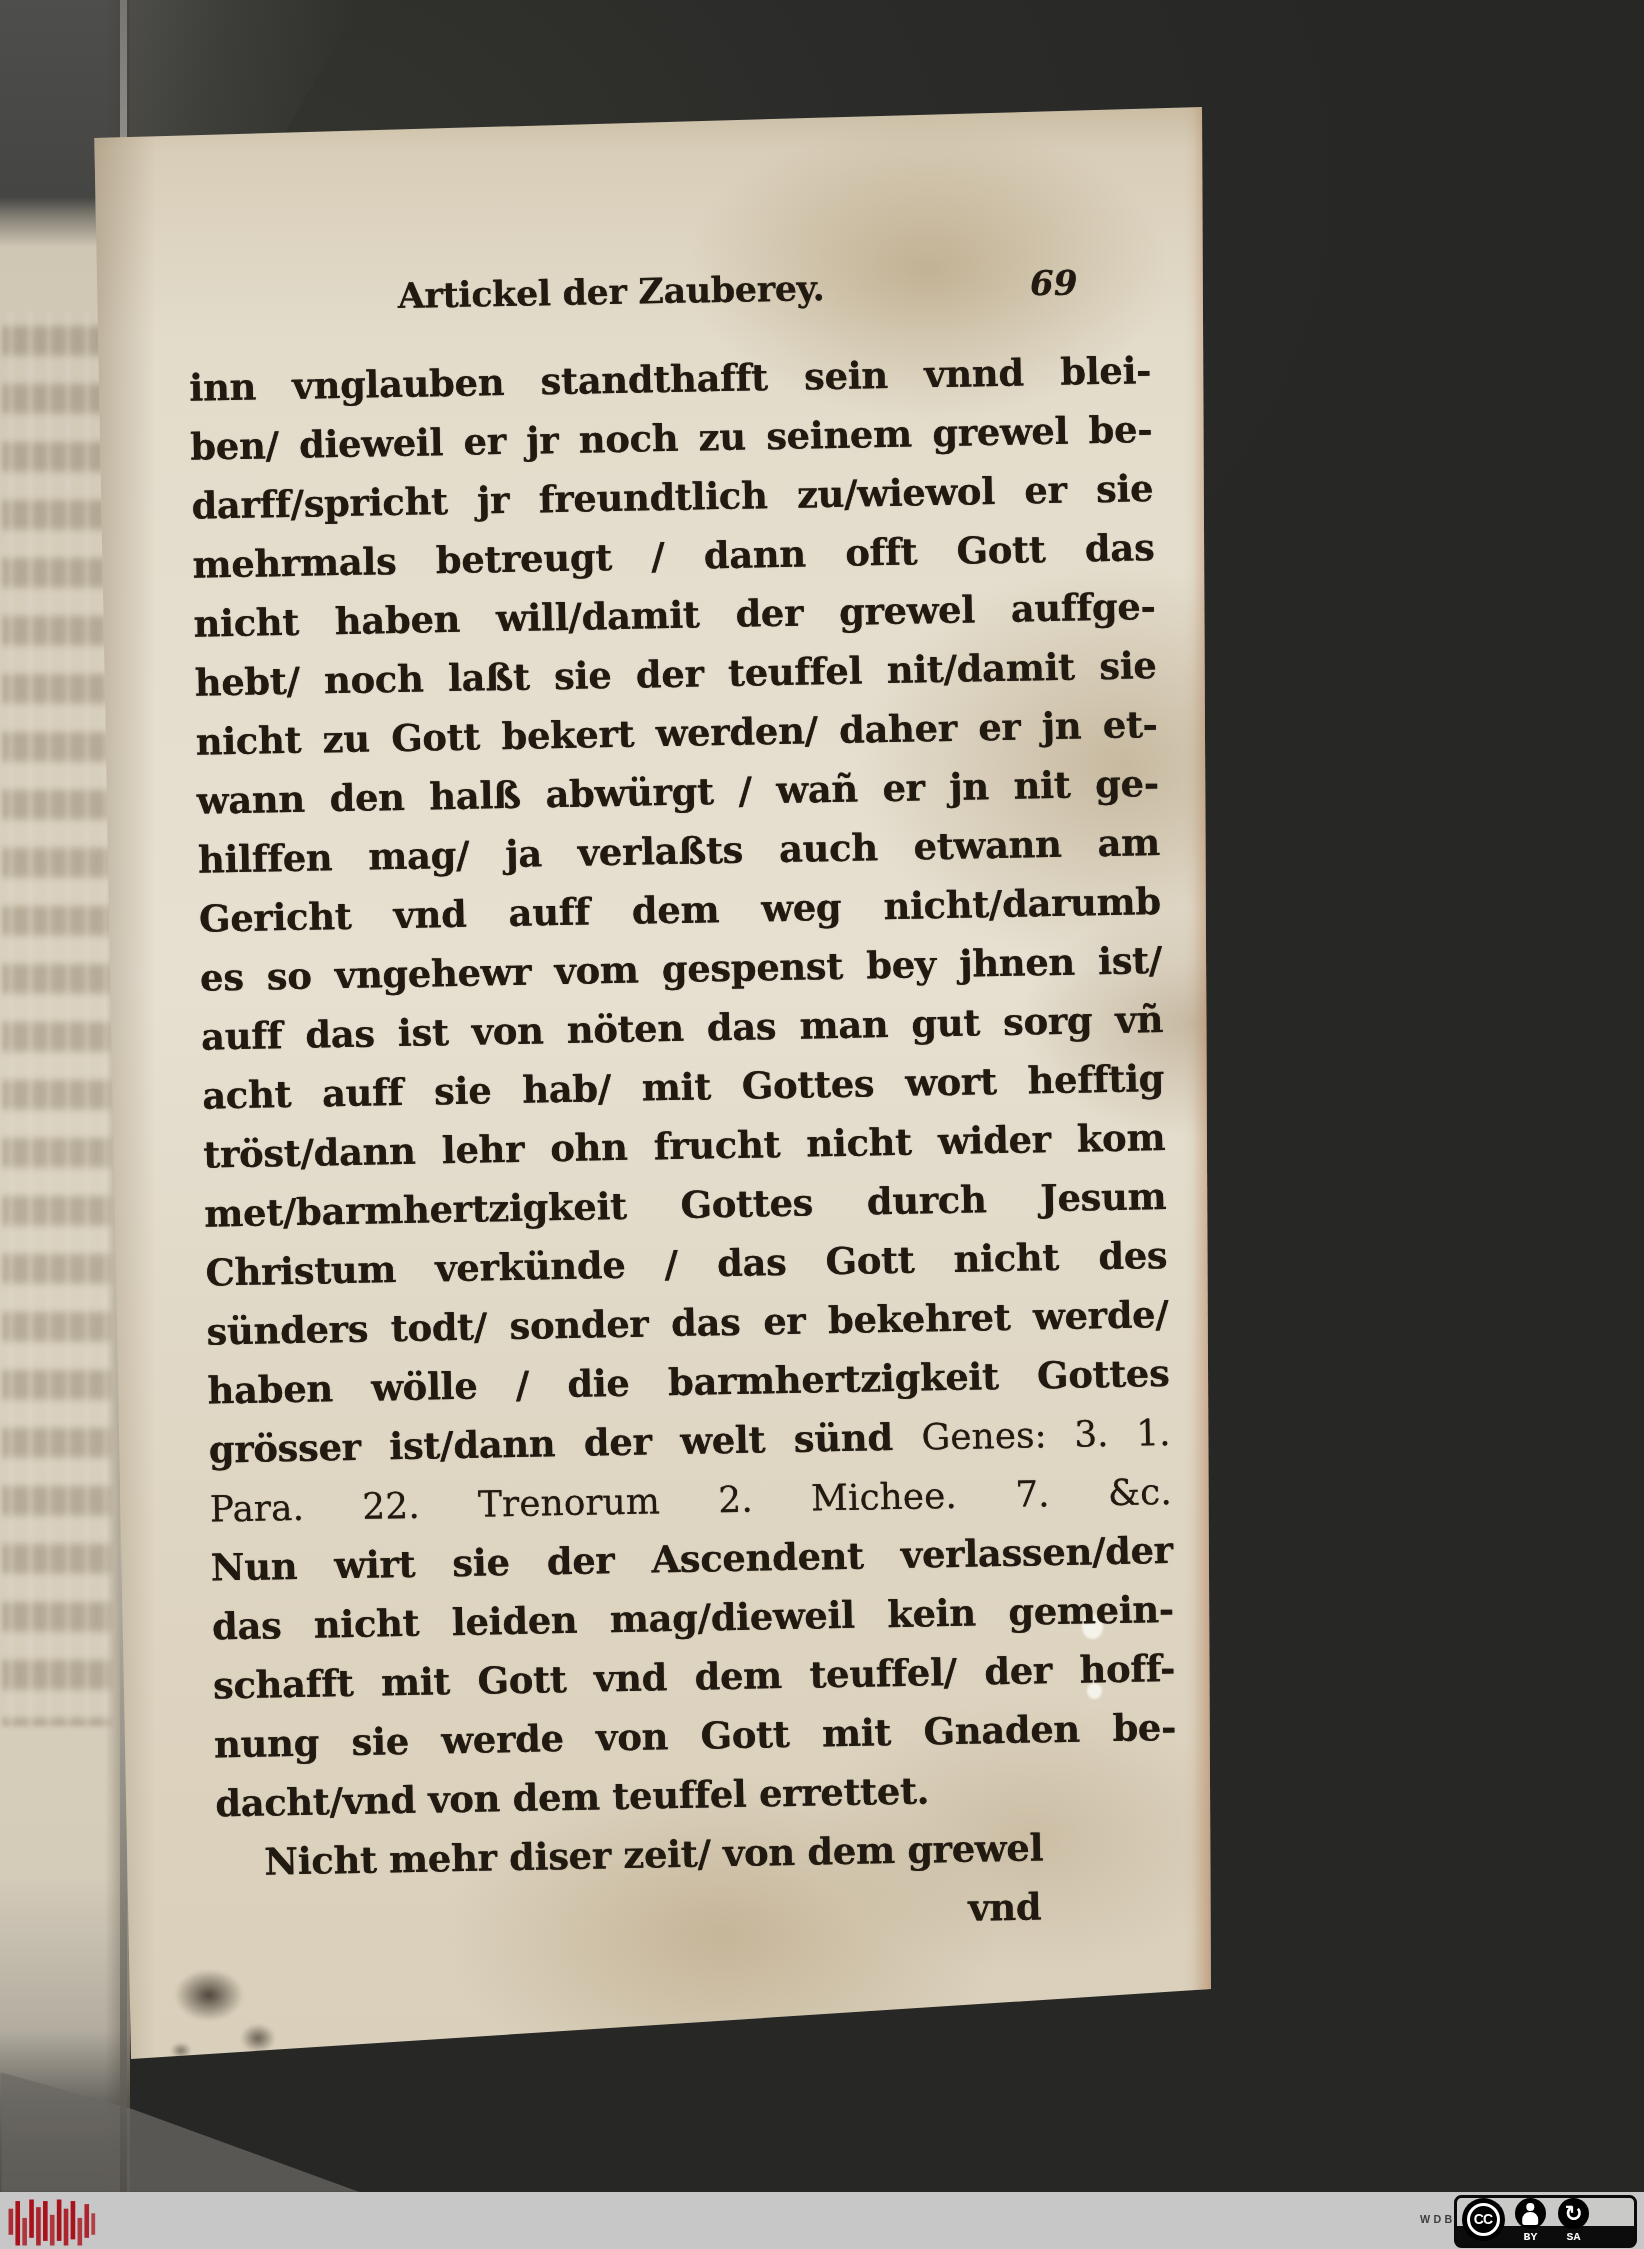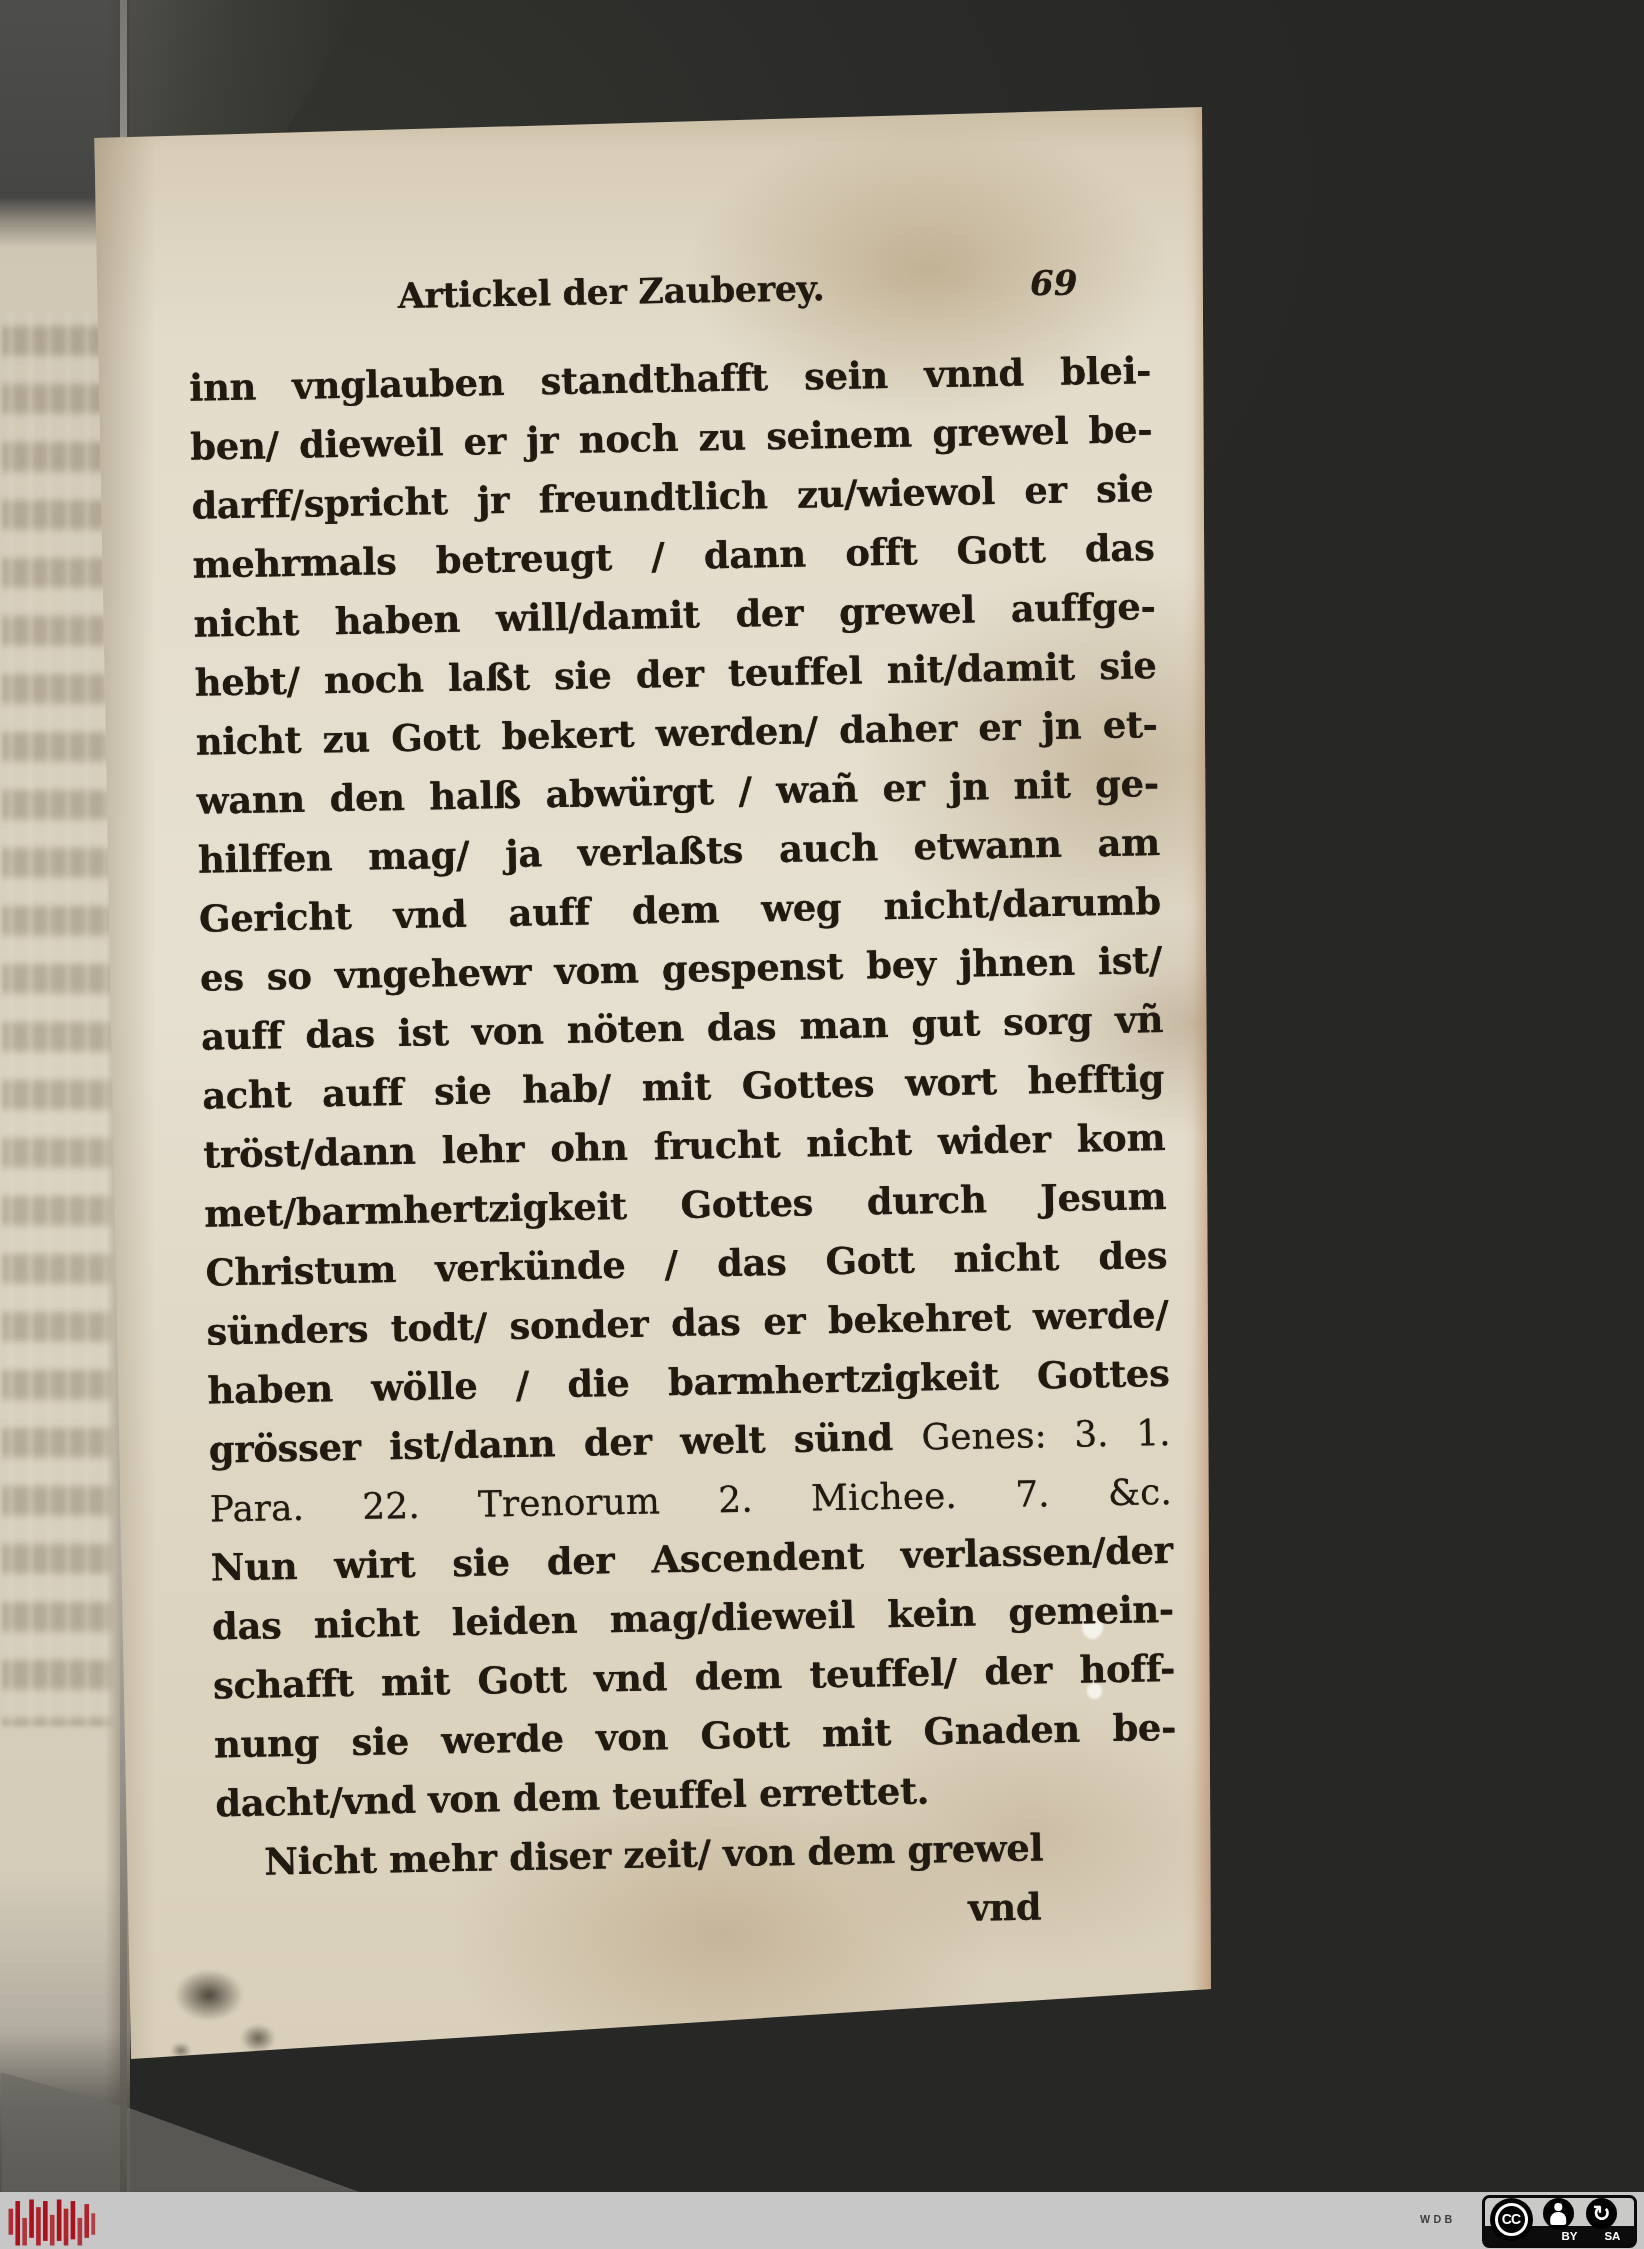--- a/index.html
+++ b/index.html
@@ -65,35 +65,35 @@
   .indent{padding-left:48px;box-sizing:border-box;}
   .catch{text-align-last:right;padding-right:138px;box-sizing:border-box;}
 
   
   .footer{position:absolute;left:0;bottom:0;width:1644px;height:58px;background:#c7c7c7;z-index:5;}
   .wdb-logo{position:absolute;left:6.6px;bottom:1.6px;width:92px;height:51px;}
   .attr{position:absolute;left:0;right:0;top:50%;transform:translateY(-50%);
     text-align:center;font-family:"Liberation Sans", sans-serif;font-size:33px;color:#141414;}
   .wdb{position:absolute;left:1420px;top:21.4px;font-family:"Liberation Sans", sans-serif;
     font-size:10.7px;font-weight:bold;letter-spacing:3.3px;color:#3e3e3e;}
-  .cc-badge{position:absolute;right:6.6px;top:2.5px;width:155px;height:53px;border-radius:7.4px;
+  .cc-badge{position:absolute;right:6.6px;top:2.5px;width:183px;height:53px;border-radius:7.4px;
     border:3.3px solid #0a0a0a;box-sizing:border-box;
     background:linear-gradient(180deg,#c9c9c7 0 60%, #0c0c0c 60% 100%);}
   .cc-big{position:absolute;left:4.1px;top:0.8px;width:43px;height:43px;border-radius:50%;background:#000;
     display:flex;align-items:center;justify-content:center;}
   .cc-ring{width:33px;height:33px;border:3.3px solid #fff;border-radius:50%;color:#fff;box-sizing:border-box;
     font-family:"Liberation Sans", sans-serif;font-weight:bold;font-size:14px;line-height:26px;
     text-align:center;letter-spacing:-0.8px;}
   .lic-col{position:absolute;top:0.8px;width:38px;text-align:center;}
   .by-col{left:54px;} .sa-col{left:97px;}
   .mini{position:relative;width:31px;height:31px;border-radius:50%;background:#000;margin:0 auto;}
   .head{position:absolute;left:50%;top:5px;transform:translateX(-50%);width:7.4px;height:7.4px;border-radius:50%;background:#fff;}
   .torso{position:absolute;left:50%;top:14px;transform:translateX(-50%);width:15.6px;height:12.3px;border-radius:7.4px 7.4px 2.5px 2.5px;background:#fff;}
   .arrow{display:block;color:#fff;font-family:"DejaVu Sans", sans-serif;font-size:22px;line-height:31px;font-weight:bold;}
-  .lbl{margin-top:1.6px;color:#fff;font-family:Liberation Sans, sans-serif;font-weight:bold;font-size:11.5px;line-height:11.5px;text-align:right;}
+  .lbl{margin-top:1.6px;color:#fff;font-family:Liberation Mono, monospace;font-weight:bold;font-size:11.5px;line-height:11.5px;}
 </style>
 </head>
 <body>
 
 <div id="stage">
 
   <div class="bg-wedge-top"></div>
   <div class="facing-strip">
     <div class="ghost"></div>
   </div>

